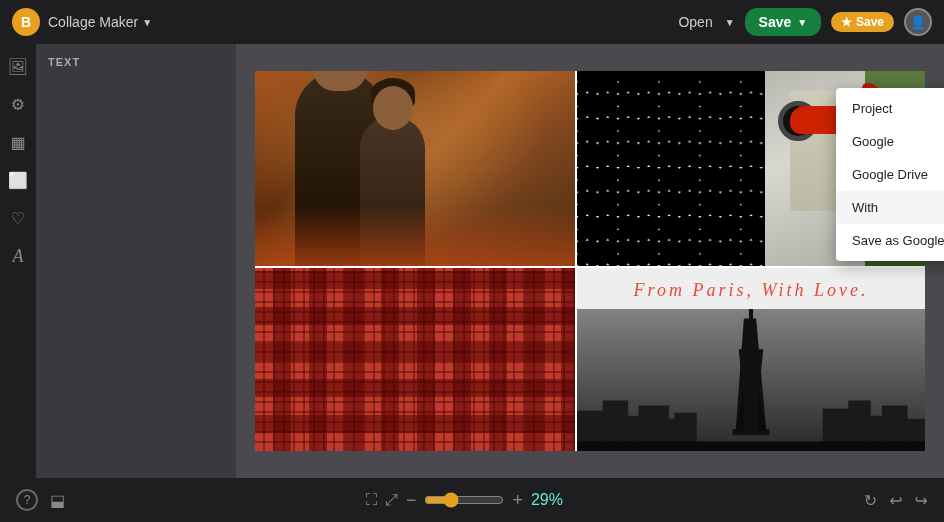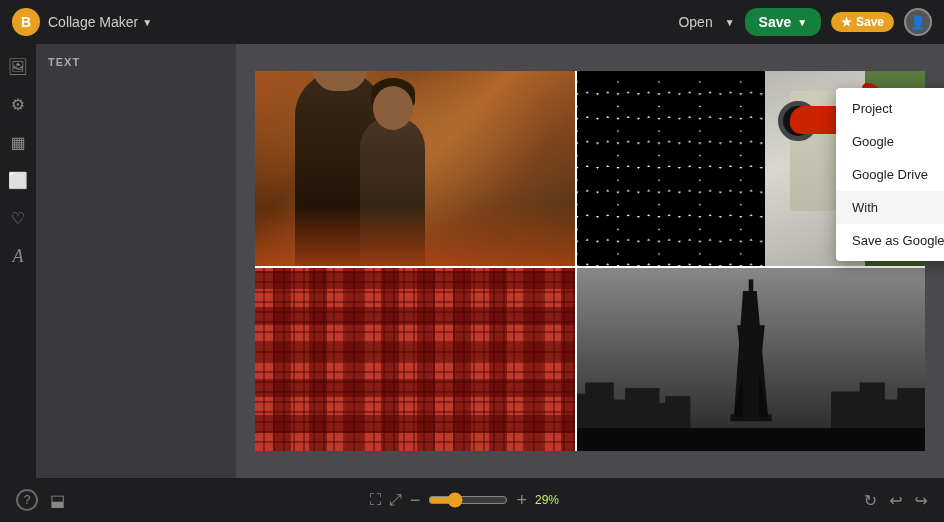--- a/index.html
+++ b/index.html
@@ -246,21 +246,21 @@
     .bottom-right { display: flex; align-items: center; gap: 12px; }
     .bottom-icon {
       color: #888;
       font-size: 16px;
       cursor: pointer;
     }
     .zoom-slider {
       width: 80px;
       accent-color: #e8a020;
     }
-    .zoom-label { color: #bef264; font-size: 12px; }
+    .zoom-label { color: #5eead4; font-size: 16px; }
     .help-circle {
       width: 22px;
       height: 22px;
       border-radius: 50%;
       border: 2px solid #666;
       color: #888;
       font-size: 12px;
       display: flex; align-items: center; justify-content: center;
       cursor: pointer;
     }
@@ -493,20 +493,21 @@
           </defs>
           <rect width="340" height="195" fill="url(#zz)"></rect>
         </svg>
       </div>
 
       <div class="cell cell-plaid">
         <div class="plaid-bg"></div>
       </div>
 
       <div class="cell cell-paris">
+        <div class="paris-text">From Paris, With Love.</div>
         <div class="paris-photo">
           <div class="paris-cityscape">
             <svg width="100%" height="100%" viewBox="0 0 340 160" preserveAspectRatio="xMidYMid slice" xmlns="http://www.w3.org/2000/svg">
 
               <defs>
                 <linearGradient id="skyGrad" x1="0" y1="0" x2="0" y2="1">
                   <stop offset="0%" stop-color="#888"></stop>
                   <stop offset="50%" stop-color="#555"></stop>
                   <stop offset="100%" stop-color="#222"></stop>
                 </linearGradient>

